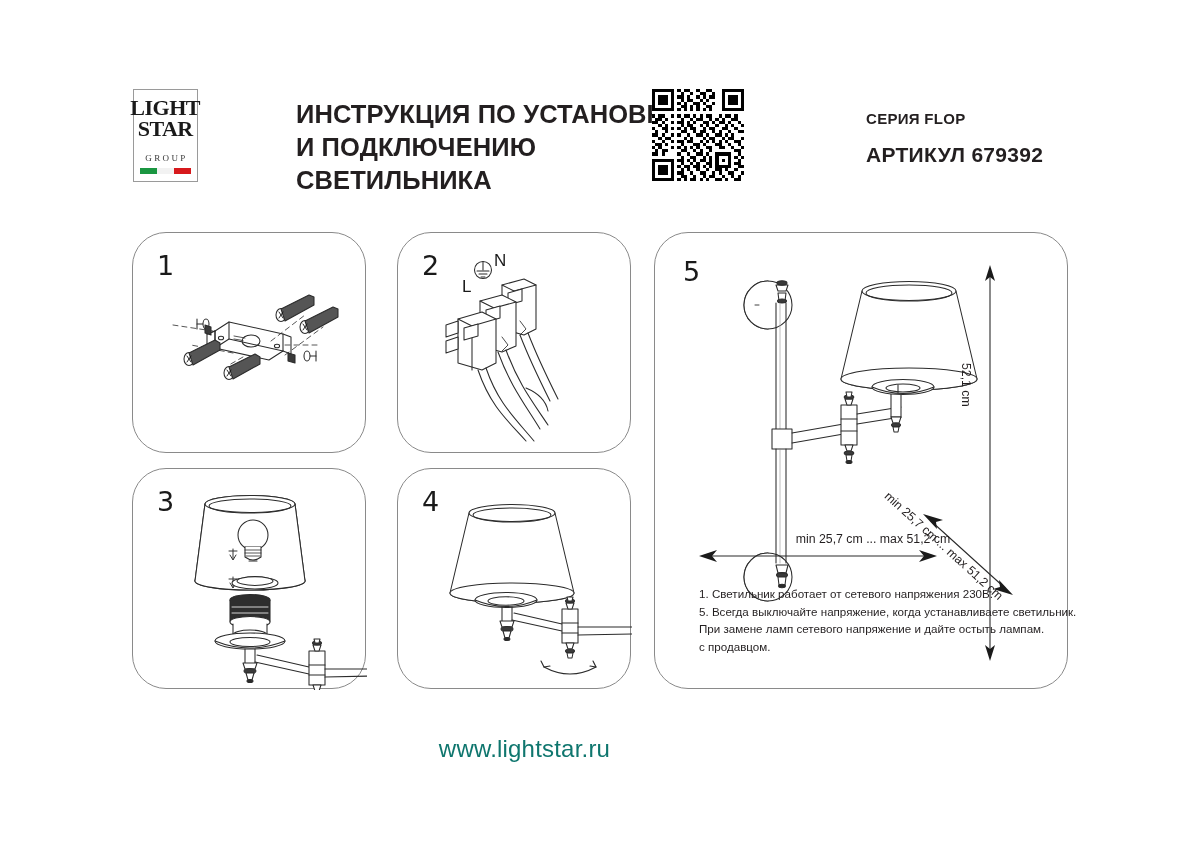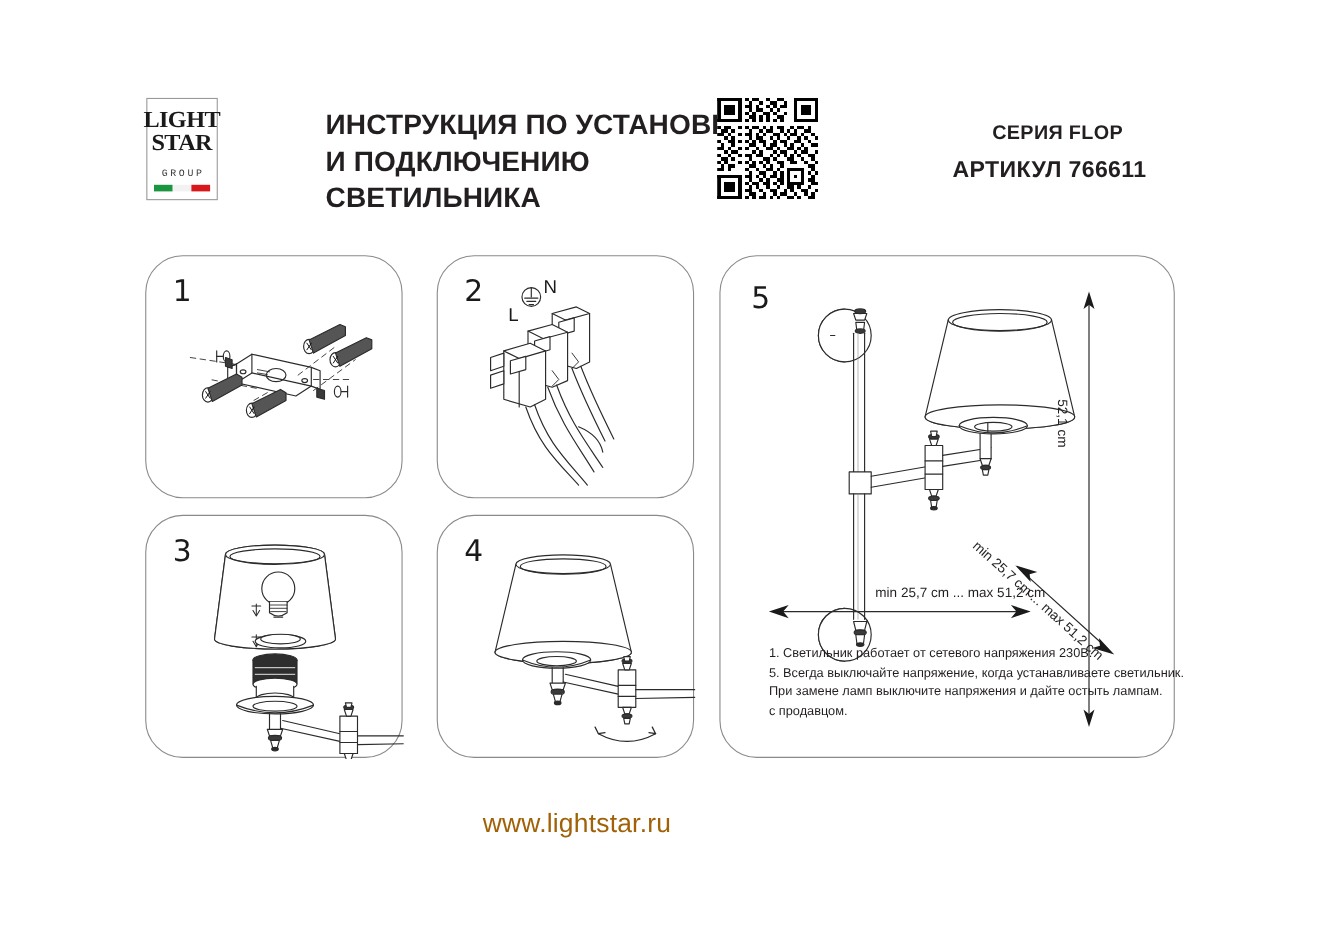--- a/index.html
+++ b/index.html
@@ -32,21 +32,21 @@
     font-family: "Liberation Serif", serif;
     font-weight: bold;
     font-size: 21px;
     letter-spacing: -0.5px;
     line-height: 20px;
     color: #1a1a1a;
     transform: scaleX(1.05);
   }
   #logo-word-star { margin-top: 1px; }
   #logo-word-group {
-    font-family: Liberation Mono, monospace;
+    font-family: Liberation Serif, serif;
     font-size: 9px;
     letter-spacing: 2.4px;
     color: #3a3a3a;
     margin-top: 14px;
     margin-left: 2px;
   }
   #logo-flag {
     margin-top: 5px; width: 52px; height: 6px;
     display: flex;
   }
@@ -66,23 +66,22 @@
     margin-left: 48px;
   }
 
   #qr-code {
     position: absolute; left: 652px; top: 89px;
     width: 92px; height: 92px;
   }
 
   #series-label {
     position: absolute; left: 866px; top: 110px;
-    font-size: 18px; font-weight: bold;
+    font-size: 15px; font-weight: bold;
     letter-spacing: 0.3px;
-    margin-left: 36px;
   }
   #article-label {
     position: absolute; left: 866px; top: 143px;
     font-size: 21px; font-weight: bold;
     letter-spacing: 0.3px;
   }
 
   
   .panel {
     position: absolute;
@@ -148,21 +147,21 @@
     color: #231f20;
   }
   #notes div { white-space: nowrap; }
 
   
   #footer-url {
     position: absolute;
     left: 0; top: 735px; width: 1049px;
     text-align: center;
     font-size: 24px;
-    color: #a16207;
+    color: #0f766e;
     letter-spacing: 0.2px;
   }
 </style>
 </head>
 <body>
 
 <div id="header">
 
   <div id="logo-box">
     <div id="logo-word-light">LIGHT</div>
@@ -410,21 +409,21 @@
       <rect x="12" y="28" width="2" height="1"></rect>
         <rect x="15" y="28" width="1" height="1"></rect>
       <rect x="17" y="28" width="1" height="1"></rect>
         <rect x="20" y="28" width="2" height="1"></rect>
       <rect x="23" y="28" width="1" height="1"></rect>
         <rect x="26" y="28" width="2" height="1"></rect>
     </g>
   </svg>
 
   <div id="series-label">СЕРИЯ FLOP</div>
-  <div id="article-label">АРТИКУЛ 766611</div>
+  <div id="article-label">АРТИКУЛ 679392</div>
 </div>
 
 <div class="panel" id="panel-1">
   <div class="panel-number">1</div>
   <svg class="art" width="234" height="221" viewBox="0 0 234 221">
     <g fill="none" stroke="#2b2b2b" stroke-width="1.05" stroke-linejoin="round" stroke-linecap="round">
 
       <g stroke-dasharray="5 4" stroke-width="0.8">
         <line x1="40" y1="92" x2="80" y2="98"></line>
         <line x1="100" y1="120" x2="58" y2="112"></line>
@@ -746,18 +745,18 @@
     </g>
   </svg>
 
   <div id="dim-horizontal-label">min 25,7 cm ... max 51,2 cm</div>
   <div id="dim-vertical-label">52,1 cm</div>
   <div id="dim-diagonal-label">min 25,7 cm ... max 51,2 cm</div>
 
   <div id="notes">
     <div>1. Светильник работает от сетевого напряжения 230В.</div>
     <div>5. Всегда выключайте напряжение, когда устанавливаете светильник.</div>
-    <div>При замене ламп выключите напряжения и дайте остыть лампам.</div>
+    <div>При замене ламп сетевого напряжение и дайте остыть лампам.</div>
     <div>с продавцом.</div>
   </div>
 </div>
 
 <div id="footer-url">www.lightstar.ru</div>
 
 </body></html>

